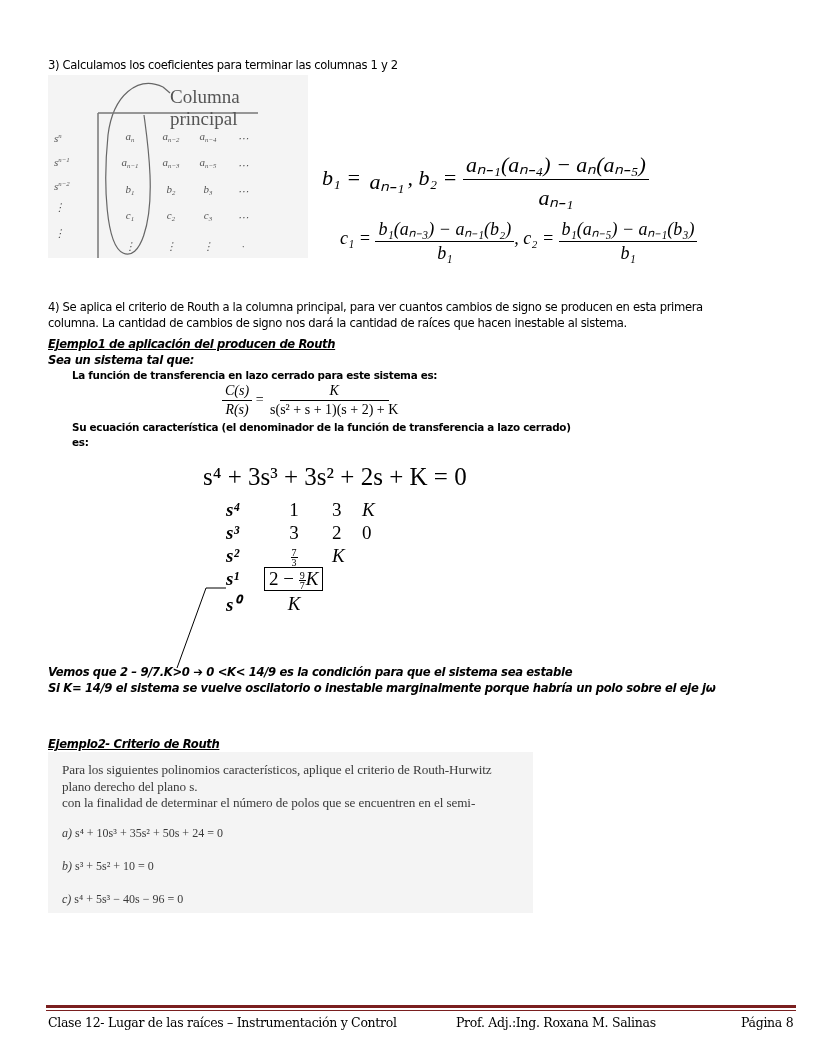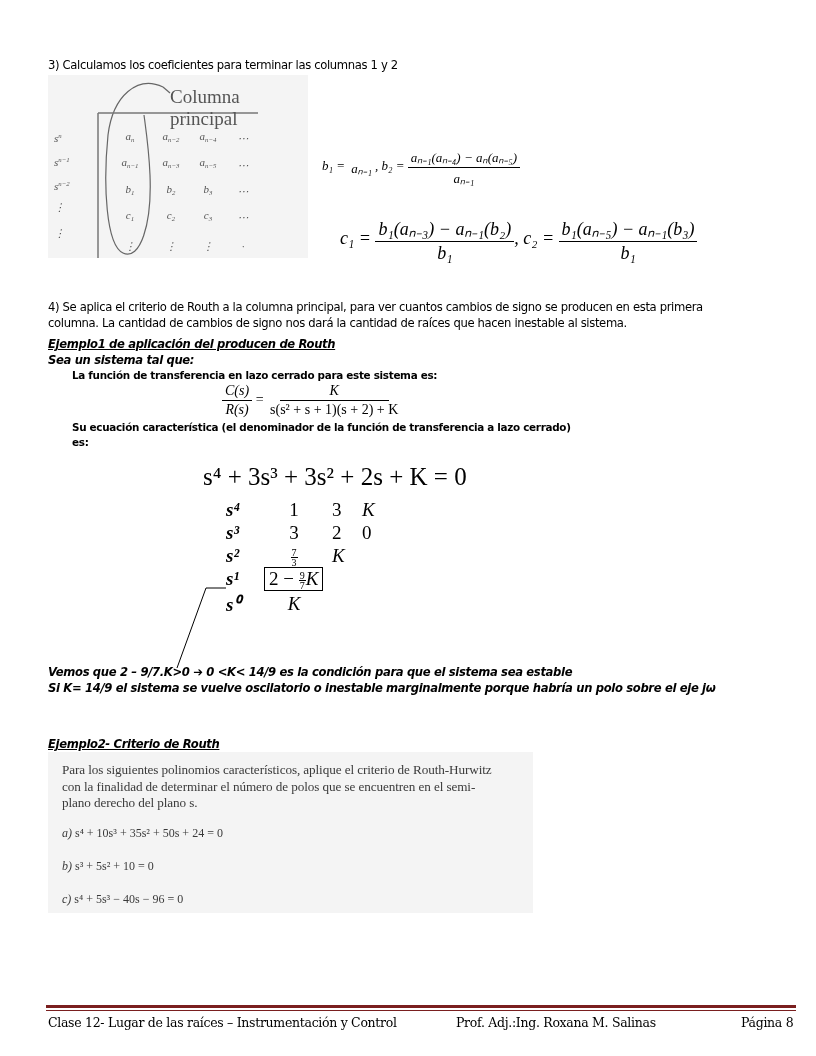--- a/index.html
+++ b/index.html
@@ -71,21 +71,21 @@
     <tr>
           <td style="padding-top:4px;">⋮</td>
           <td style="padding-top:4px;">⋮</td>
           <td style="padding-top:4px;">⋮</td>
           <td style="padding-top:4px;">·</td>
         </tr>
   </tbody>
     </table>
 </div>
 
-<div class="abs math it" style="left:322px; top:148px; font-size:13px;">
+<div class="abs math it" style="left:322px; top:148px; font-size:22px;">
   <span>b₁</span> =
   <span class="frac">
     <span class="den">aₙ₋₁</span>
   </span><span>,</span>
   <span>b₂</span> =
   <span class="frac">
     <span class="num">aₙ₋₁(aₙ₋₄) − aₙ(aₙ₋₅)</span>
     <span class="den">aₙ₋₁</span>
   </span>
 </div>
@@ -182,22 +182,22 @@
 </svg>
 
 <div class="abs body-text bold it" style="left:48px; top:664px;">Vemos que    2 – 9/7.K&gt;0 ➔    0 &lt;K&lt; 14/9   es la condición para que el sistema sea estable</div>
 <div class="abs body-text bold it" style="left:48px; top:680px;">Si K= 14/9 el sistema se vuelve oscilatorio o inestable marginalmente porque habría un polo sobre el eje jω</div>
 
 <div class="abs body-text bold it uline" style="left:48px; top:736px;">Ejemplo2- Criterio de Routh</div>
 
 <div class="abs scan" style="left:48px; top:752px; width:485px; height:161px;">
   <div class="abs serif" style="left:14px; top:10px; font-size:13.2px; color:#3a3a3a; line-height:16.5px; letter-spacing:-0.1px;">
     <div>Para los siguientes polinomios característicos, aplique el criterio de Routh-Hurwitz</div>
+    <div>plano derecho del plano s.</div>
     <div>con la finalidad de determinar el número de polos que se encuentren en el semi-</div>
-    <div>plano derecho del plano s.</div>
   </div>
   <div class="abs serif" style="left:14px; top:74px; font-size:12px; color:#3a3a3a;">
     <span class="it">a)</span>
     <span>s⁴ + 10s³ + 35s² + 50s + 24 = 0</span>
   </div>
   <div class="abs serif" style="left:14px; top:107px; font-size:12px; color:#3a3a3a;">
     <span class="it">b)</span>
     <span>s³ + 5s² + 10 = 0</span>
   </div>
   <div class="abs serif" style="left:14px; top:140px; font-size:12px; color:#3a3a3a;">

